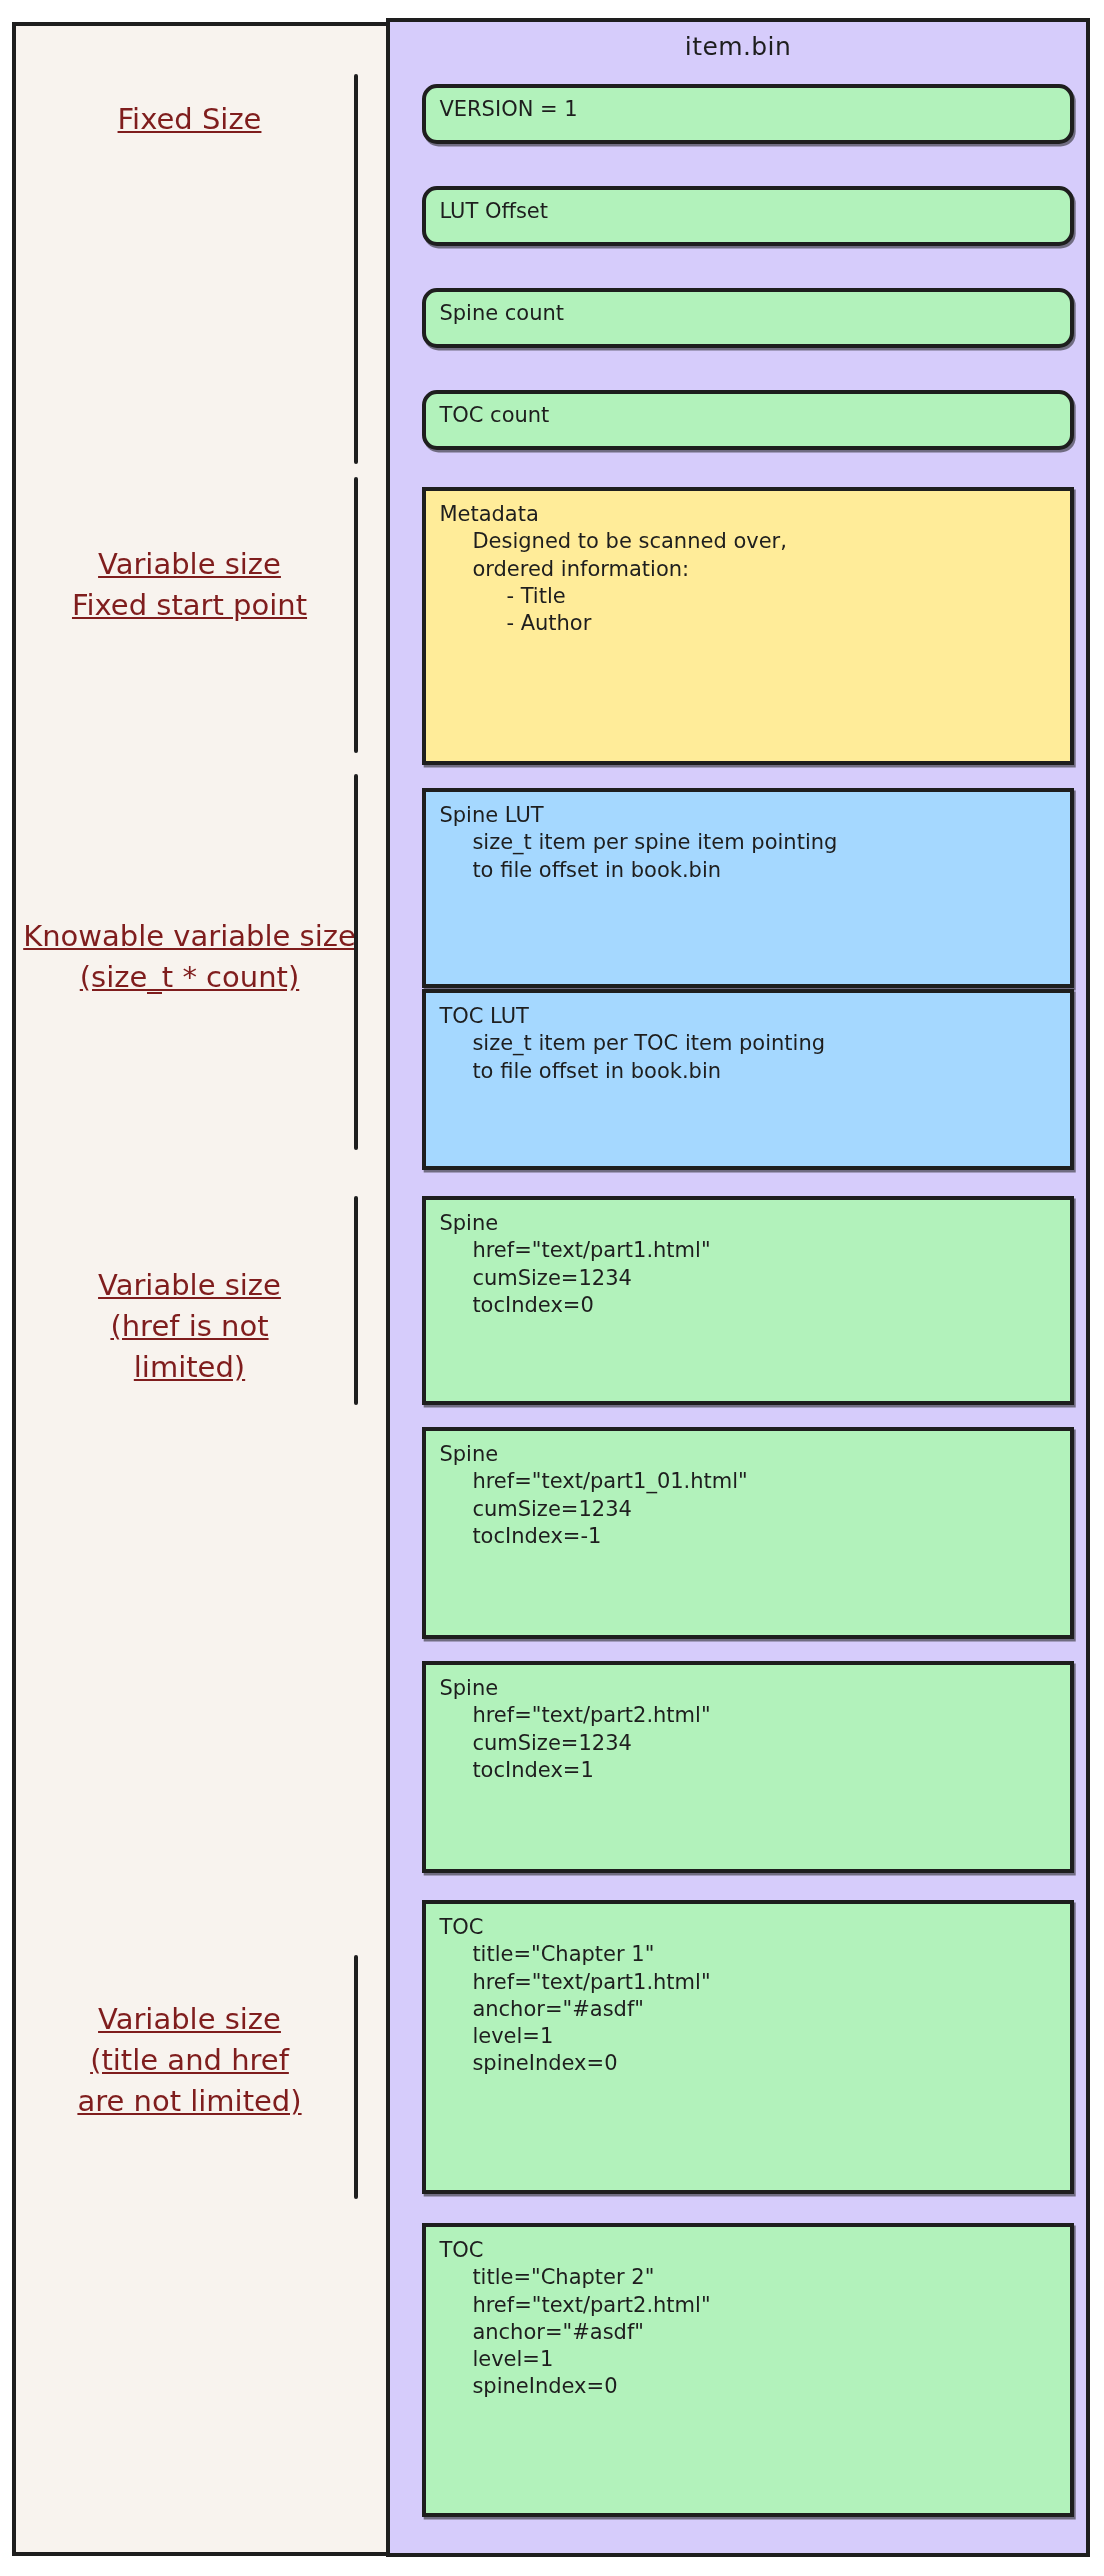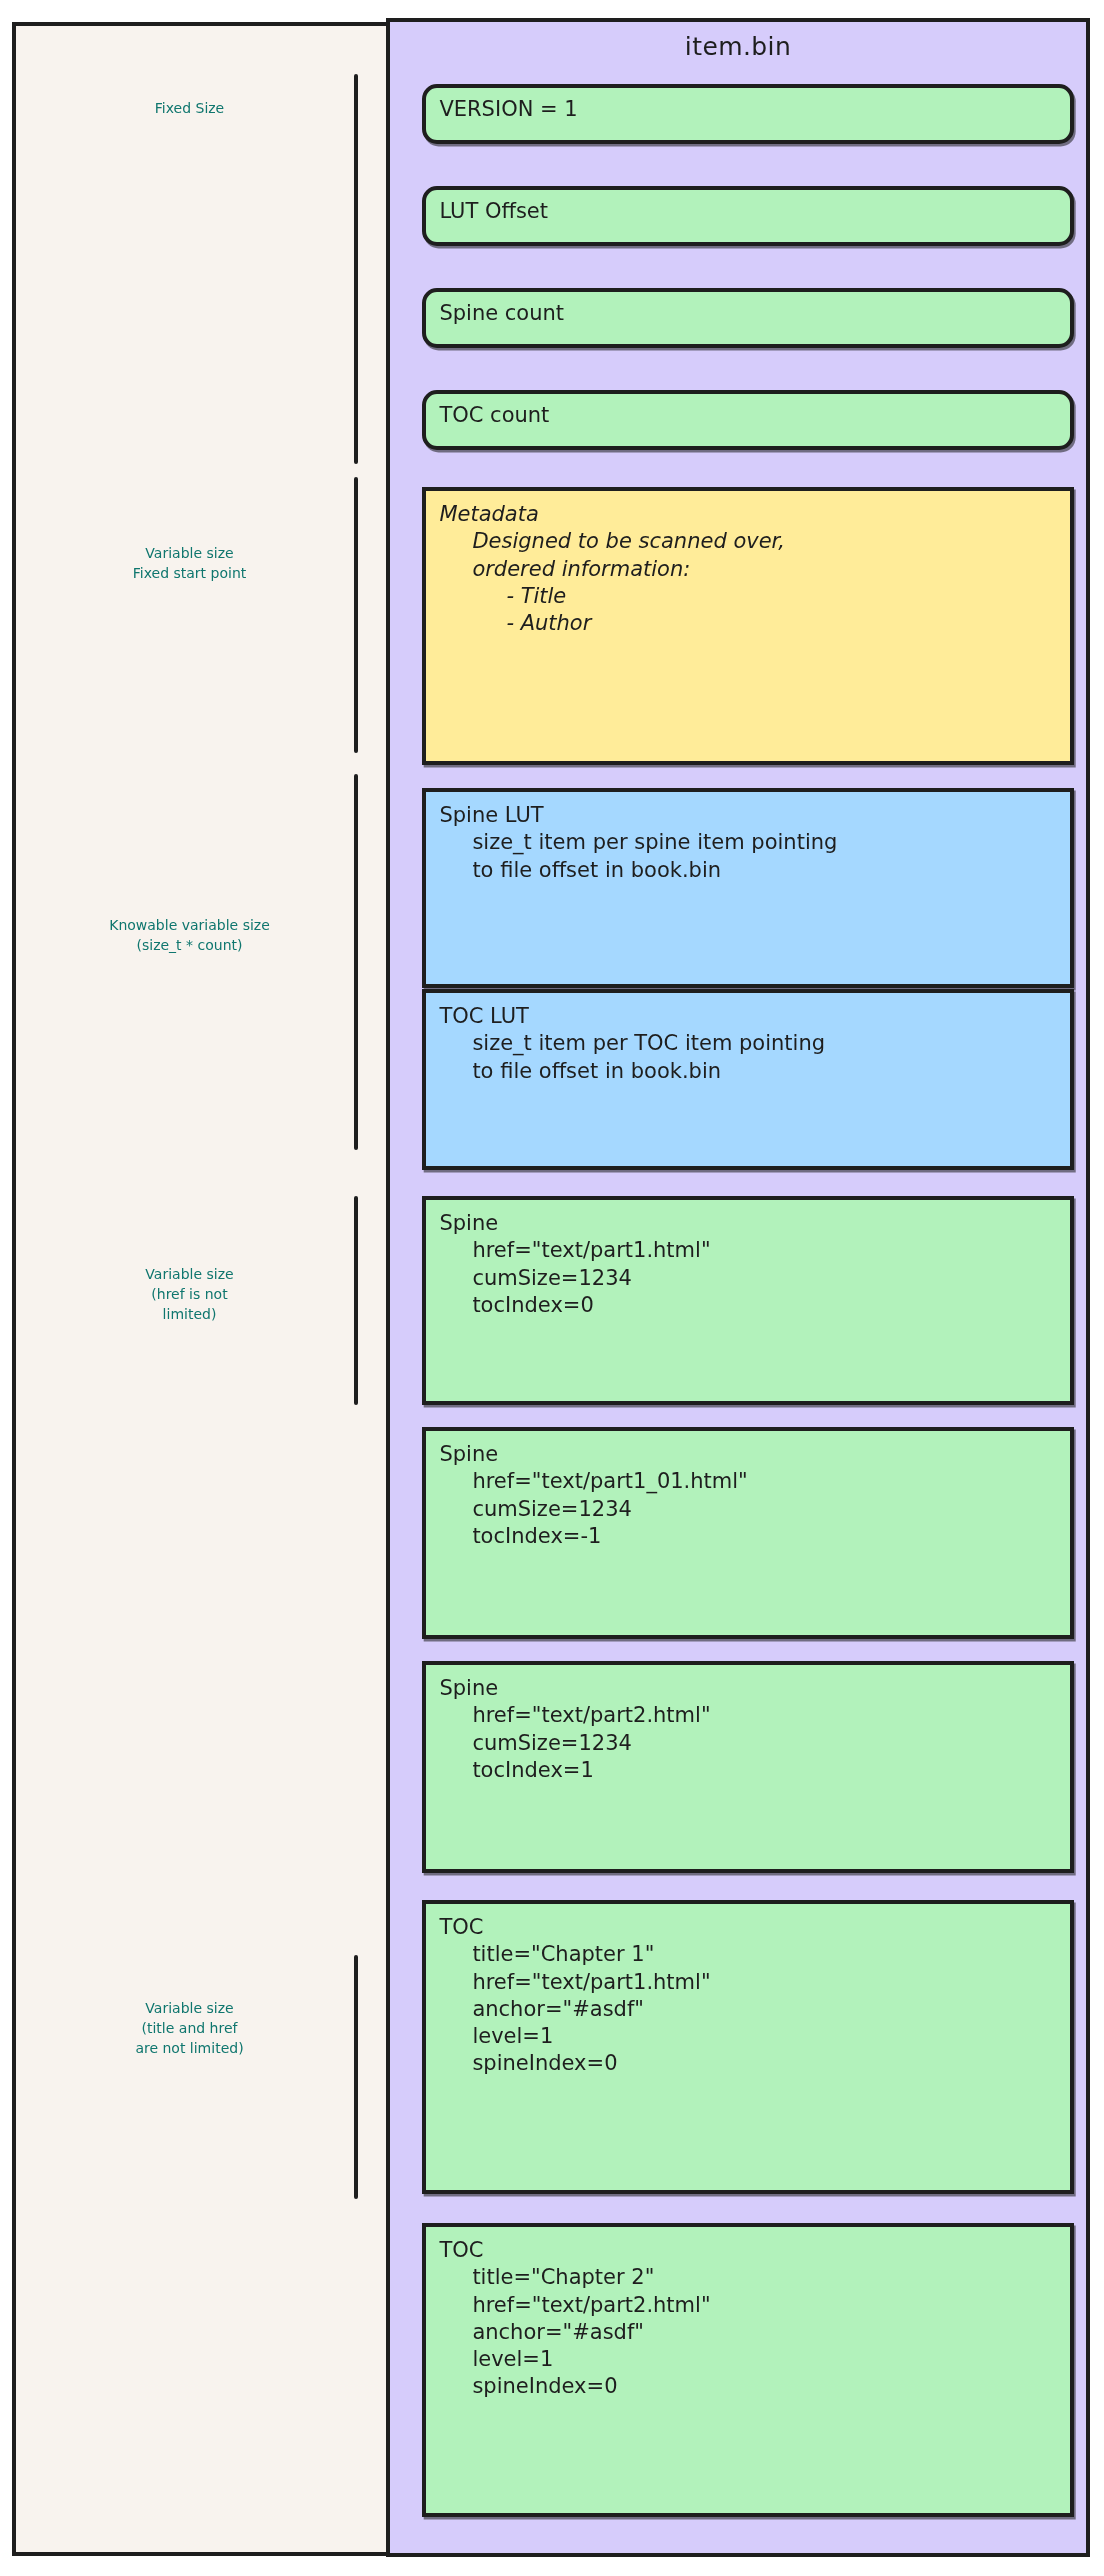--- a/index.html
+++ b/index.html
@@ -50,25 +50,26 @@
     font-size: 25px;
     color: #1e1e1e;
     font-family: "DejaVu Sans", sans-serif;
     letter-spacing: 0.4px;
   }
 
   
   .group-label {
     position: absolute;
     text-align: center;
-    font-size: 14px;
+    font-size: 29px;
     line-height: 1.42;
-    color: #0f766e;
+    color: #7f1d1d;
     width: 335px;
     left: 22px;
+    text-decoration: underline;
   }
 
   
   .bracket {
     position: absolute;
     width: 4.2px;
     background: #1e1e1e;
     border-radius: 2.5px;
     left: 354px;
   }
@@ -80,21 +81,21 @@
     width: 652px;
     border: 4.2px solid #1e1e1e;
     padding: 10px 13.4px 8.4px 13.4px;
     color: #1e1e1e;
     font-size: 21px;
     line-height: 1.30;
     box-shadow: 1.7px 2.5px 0 rgba(30,30,30,0.55);
   }
 
   .box.green  { background: #b2f2bb; }
-  .box.yellow { background: #ffec99; font-style: italic; }
+  .box.yellow { background: #ffec99; }
   .box.blue   { background: #a5d8ff; }
 
   .box .head { display: block; }
   .box .sub  { display: block; padding-left: 33px; }
   .box .sub2 { display: block; padding-left: 67px; }
 
   
   .h-row   { height: 60px; padding-top: 8.4px; border-radius: 15px; }
 </style>
 </head>

